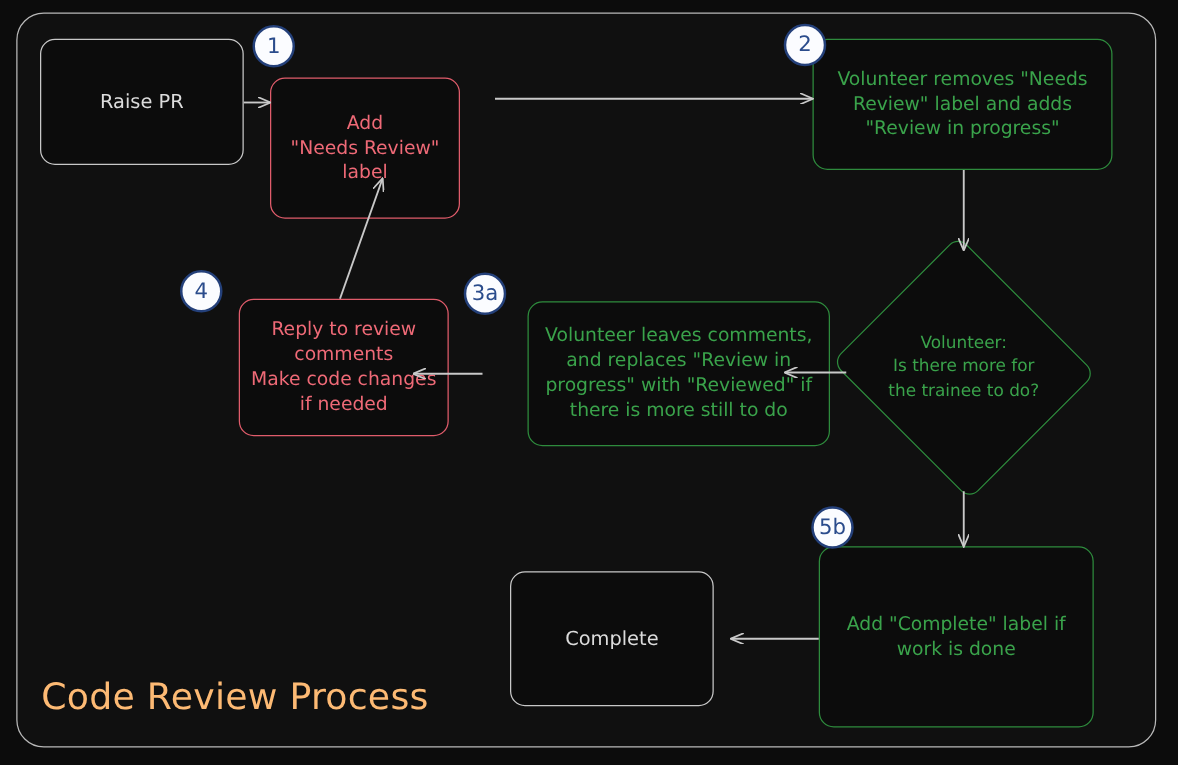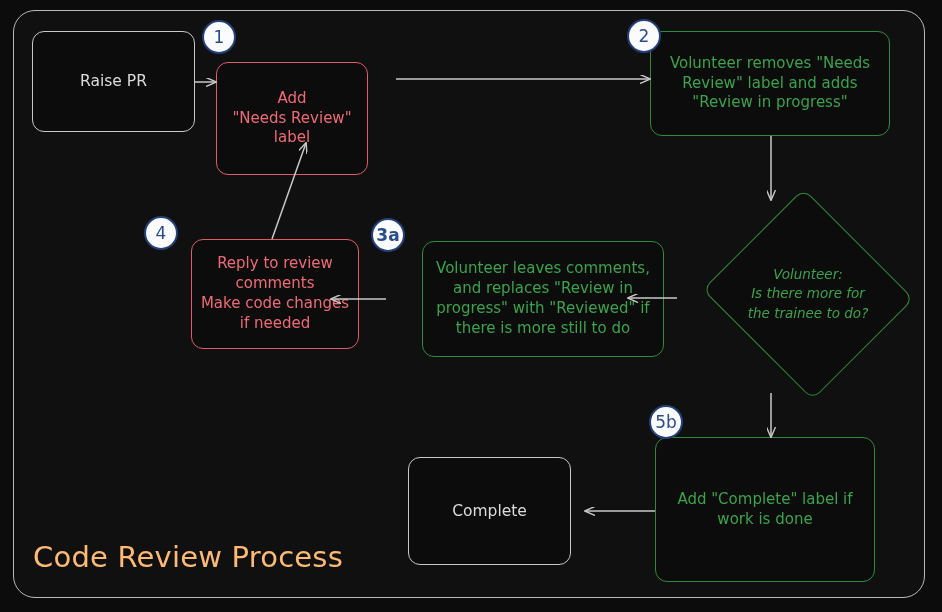--- a/index.html
+++ b/index.html
@@ -158,34 +158,34 @@
 
   <div class="node n-green" style="left:650px; top:31px; width:240px; height:105px;">
     <span class="node-text">Volunteer removes "Needs
 Review" label and adds
 "Review in progress"</span>
   </div>
   <div class="badge" style="left:627px; top:19px;">
     <span>2</span>
   </div>
 
-  <div class="diamond-wrap" style="left:698px; top:193px; width:220px; height:202px;font-style:italic;">
+  <div class="diamond-wrap" style="left:661px; top:193px; width:220px; height:202px;">
     <div class="diamond-shape"></div>
     <div class="diamond-label">Volunteer:
 Is there more for
 the trainee to do?</div>
   </div>
 
   <div class="node n-green" style="left:386px; top:241px; width:242px; height:116px;margin-left:36px;">
     <span class="node-text">Volunteer leaves comments,
 and replaces "Review in
 progress" with "Reviewed" if
 there is more still to do</span>
   </div>
-  <div class="badge" style="left:371px; top:218px;font-weight:bold;">
+  <div class="badge" style="left:371px; top:218px;">
     <span>3a</span>
   </div>
 
   <div class="node n-red" style="left:163px; top:239px; width:168px; height:110px;margin-left:28px;">
     <span class="node-text">Reply to review
 comments
 Make code changes
 if needed</span>
   </div>
   <div class="badge" style="left:144px; top:216px;">

